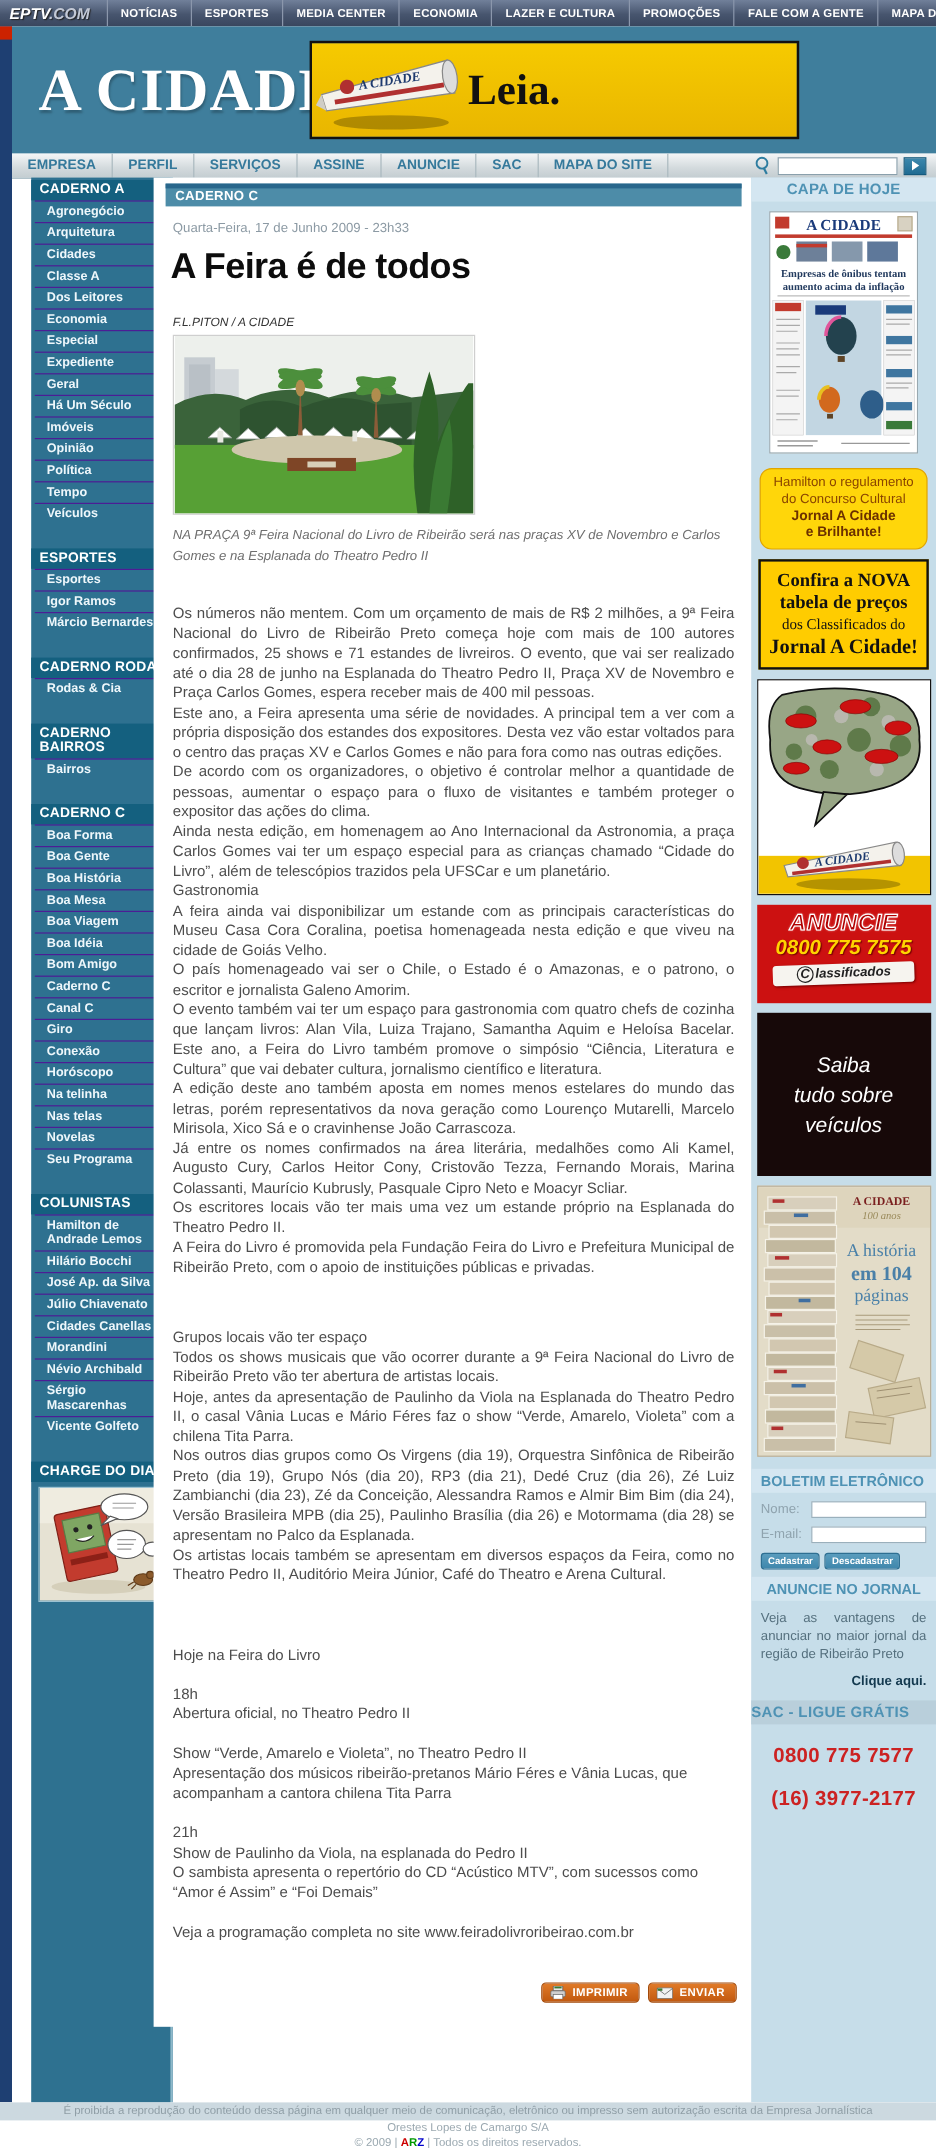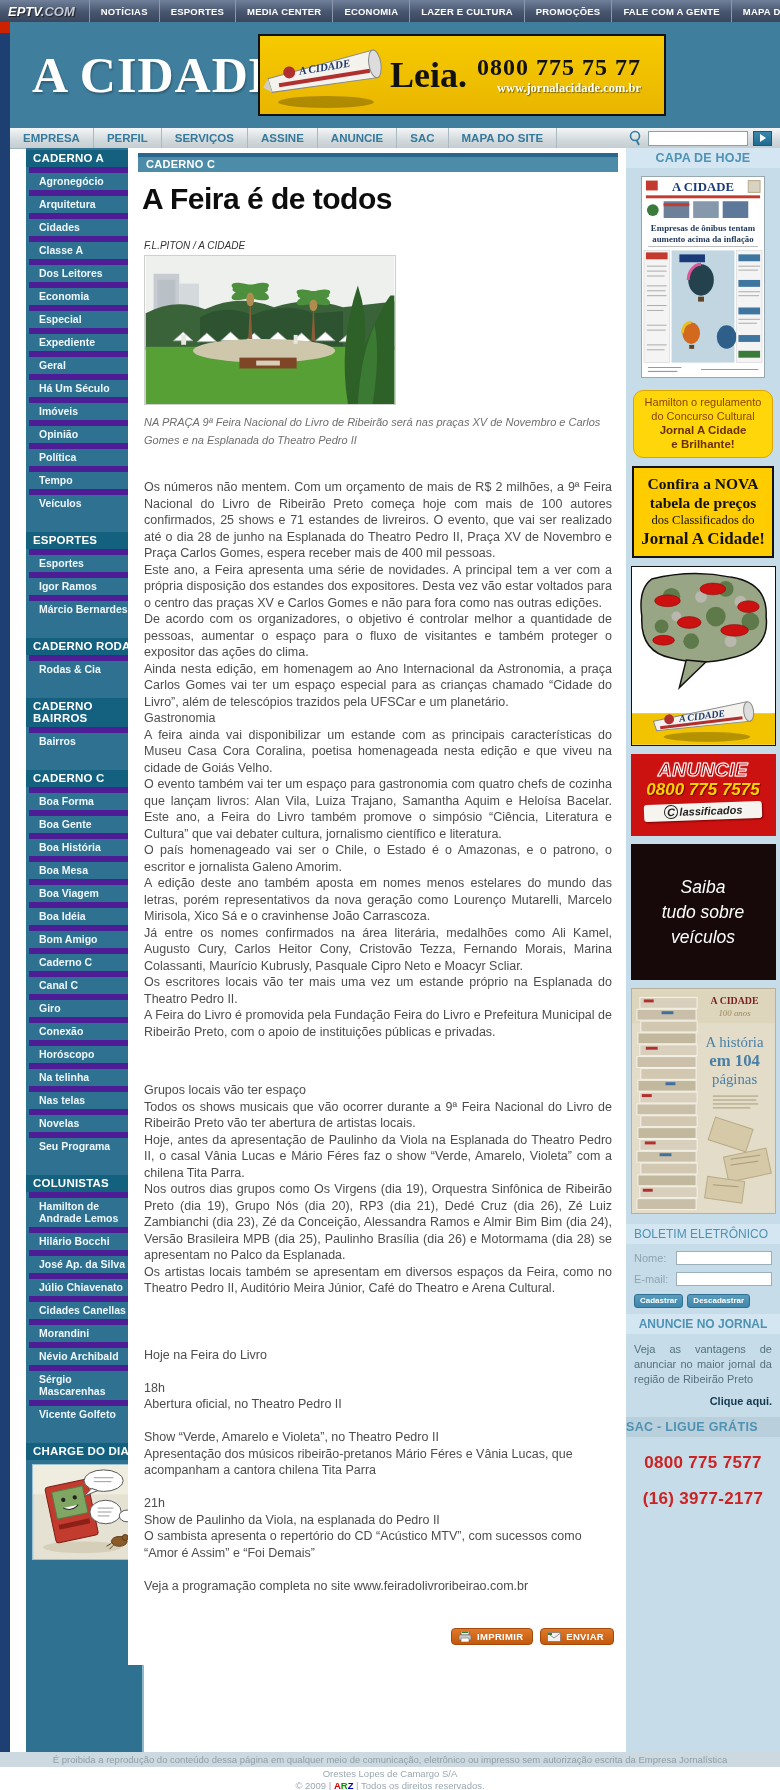--- a/index.html
+++ b/index.html
@@ -44,21 +44,21 @@
   .go-btn { width:19px; height:15px; background:linear-gradient(#3c88ad,#1f6b92); border:1px solid #155a7d;
     display:flex; align-items:center; justify-content:center; cursor:pointer; }
   .go-tri { width:0; height:0; border-left:6px solid #fff; border-top:4px solid transparent; border-bottom:4px solid transparent; }
 
   
   .sidebar { position:absolute; left:10px; top:148px; width:118px; height:1764px; background:#2e7190;
     border-right:2px solid #8fb9ca; padding-top:2px;margin-left:16px; }
   .side-section { margin-bottom:20px; }
   .side-header { background:#14607f; color:#fff; font-weight:bold; font-size:11.5px; padding:2px 0 3px 7px; letter-spacing:.2px; }
   .side-item { color:#eef7fb; font-weight:bold; font-size:10.5px; padding:2px 4px 3px 10px;
-    border-top:6px solid #4c1d95; margin-left:3px; cursor:pointer; line-height:12px; }
+    border-top:1px solid #4c1d95; margin-left:3px; cursor:pointer; line-height:12px; }
   .charge-img { width:106px; height:96px; margin:4px 0 0 6px; border:1px solid #9cc2d2; display:block; cursor:pointer; }
 
   
   .main-col { position:absolute; left:128px; top:148px; width:498px; background:#fff; padding-bottom:20px; }
   .section-bar { margin:5px 8px 0 10px; background:#4d8ca8; border-top:4px solid #29678c;
     color:#fff; font-weight:bold; font-size:11px; padding:1px 8px 2px; letter-spacing:.3px; }
   .art-date { color:#8c9aa4; font-size:11px; margin:12px 0 0 16px; }
   .art-title { color:#0d0d0d; font-weight:bold; font-size:30px; margin:10px 0 0 14px; letter-spacing:-.5px; }
   .art-byline { font-style:italic; font-size:10px; color:#333; margin:24px 0 4px 16px; }
   .art-photo { display:block; margin:2px 0 0 16px; width:252px; height:150px; border:1px solid #cfcfcf; }
@@ -94,21 +94,21 @@
     -webkit-text-stroke:1px #fff; text-shadow:0 0 2px #fff; line-height:20px; }
   .anuncie-phone { font-style:italic; font-weight:bold; font-size:17px; color:#ffd400; line-height:19px; text-shadow:1px 1px 1px #7a0000; }
   .classif-band { margin:4px auto 0; width:118px; background:#f6f4ef; border-radius:3px; transform:rotate(-2deg);
     font-weight:bold; font-style:italic; font-size:11px; color:#222; padding:2px 0 3px; box-shadow:1px 1px 2px #7a0000; }
   .classif-band .circle-c { border:1.5px solid #222; border-radius:50%; padding:0 2.5px; margin-right:1px; }
   .veiculos-ad { width:145px; height:136px; margin:8px auto 0; background:#170909; display:flex; flex-direction:column;
     justify-content:center; text-align:center; cursor:pointer; }
   .veiculos-ad div { color:#fff; font-style:italic; font-size:17.5px; line-height:25px; }
   .historia-ad { display:block; width:145px; height:226px; margin:8px auto 0; border:1px solid #b9b09a; background:#e3dcc8; cursor:pointer; }
 
-  .boletim-header { background:#d4e6f1; color:#4e92b4; font-weight:normal; font-size:12px; padding:3px 0 3px 8px; margin-top:10px; }
+  .boletim-header { background:#d4e6f1; color:#4e92b4; font-weight:bold; font-size:12px; padding:3px 0 3px 8px; margin-top:10px; }
   .form-row { display:flex; align-items:center; margin:7px 6px 0 8px; }
   .form-label { color:#8fa3ae; font-size:11px; width:42px; flex:0 0 auto; }
   .form-input { width:96px; height:14px; border:1px solid #9ab0bc; background:#fff; font-size:10px; padding:0 2px; }
   .form-btns { display:flex; gap:4px; margin:8px 0 0 8px; }
   .mini-btn { background:linear-gradient(#5a9cbd,#3f87ac); border:1px solid #2e6f92; border-radius:3px;
     color:#fff; font-weight:bold; font-size:8px; padding:1px 5px 2px; cursor:pointer; }
   .anjornal-header { background:#d4e6f1; color:#4e92b4; font-weight:bold; font-size:12px; text-align:center; padding:3px 0; margin-top:6px; }
   .anjornal-text { color:#55707e; font-size:11px; line-height:15px; text-align:justify; margin:8px 8px 0; }
   .clique { color:#13394f; font-weight:bold; font-size:11px; text-align:right; margin:8px 8px 0; cursor:pointer; }
   .sac-header { background:#b9cfdb; color:#4e92b4; font-weight:bold; font-size:12.5px; padding:3px 0; margin-top:10px; letter-spacing:.3px; }
@@ -151,24 +151,20 @@
       <g transform="rotate(-9 64 35)">
         <path d="M8 30 L116 18 L118 46 L10 44 Z" fill="#f4f2ec" stroke="#888" stroke-width="1"></path>
         <ellipse cx="116" cy="32" rx="6" ry="14" fill="#ddd" stroke="#888"></ellipse>
         <path d="M8 30 L10 44 L2 38 Z" fill="#cfcdc5"></path>
         <rect x="18" y="36" width="92" height="4" fill="#b03030"></rect>
         <circle cx="30" cy="27" r="6" fill="#b03030"></circle>
         <text x="40" y="31" font-family="Liberation Serif, serif" font-size="11" font-weight="bold" font-style="italic" fill="#1d3a6e">A CIDADE</text>
       </g>
     </svg>
     <div class="banner-leia">Leia.</div>
-    <div class="banner-right">
-      <div class="banner-phone">0800 775 75 77</div>
-      <div class="banner-url">www.jornalacidade.com.br</div>
-    </div>
   </div>
 </div>
 
 <div class="mainnav">
   <div style="display:flex;height:100%;">
 
   <div class="mainnav-item">EMPRESA</div>
       <div class="mainnav-item">PERFIL</div>
       <div class="mainnav-item">SERVIÇOS</div>
       <div class="mainnav-item">ASSINE</div>
@@ -289,20 +285,21 @@
       <ellipse cx="96" cy="52" rx="8" ry="6" fill="#fff" stroke="#555"></ellipse>
       <ellipse cx="88" cy="78" rx="8" ry="5" fill="#8b5a2b" stroke="#5e3a18"></ellipse>
       <circle cx="94" cy="74" r="3" fill="#8b5a2b" stroke="#5e3a18"></circle>
       <path d="M80 80 l-5 3 M82 82 l-4 4" stroke="#5e3a18"></path>
     </svg>
   </div>
 </div>
 
 <div class="main-col">
   <div class="section-bar">CADERNO C</div>
+  <div class="art-date">Quarta-Feira, 17 de Junho 2009 - 23h33</div>
   <h1 class="art-title">A Feira é de todos</h1>
   <div class="art-byline">F.L.PITON / A CIDADE</div>
 
   <svg class="art-photo" viewBox="0 0 252 150">
     <rect width="252" height="150" fill="#edf0ec"></rect>
     <rect x="8" y="18" width="26" height="60" fill="#c6ccd1"></rect>
     <rect x="34" y="28" width="20" height="50" fill="#d4d9dc"></rect>
     <rect x="12" y="24" width="18" height="48" fill="#b9c0c6"></rect>
     <path d="M0 58 Q30 42 60 54 Q95 38 130 52 Q165 40 200 52 L252 46 L252 95 L0 95 Z" fill="#3a633a"></path>
     <path d="M55 62 Q80 48 108 60 Q140 46 170 58 L200 56 L200 92 L55 92 Z" fill="#2e5330"></path>
@@ -343,22 +340,22 @@
   <div class="art-caption">NA PRAÇA 9ª Feira Nacional do Livro de Ribeirão será nas praças XV de Novembro e Carlos Gomes e na Esplanada do Theatro Pedro II</div>
 
   <div class="body-block">
 
   <p>Os números não mentem. Com um orçamento de mais de R$ 2 milhões, a 9ª Feira Nacional do Livro de Ribeirão Preto começa hoje com mais de 100 autores confirmados, 25 shows e 71 estandes de livreiros. O evento, que vai ser realizado até o dia 28 de junho na Esplanada do Theatro Pedro II, Praça XV de Novembro e Praça Carlos Gomes, espera receber mais de 400 mil pessoas.</p>
       <p>Este ano, a Feira apresenta uma série de novidades. A principal tem a ver com a própria disposição dos estandes dos expositores. Desta vez vão estar voltados para o centro das praças XV e Carlos Gomes e não para fora como nas outras edições.</p>
       <p>De acordo com os organizadores, o objetivo é controlar melhor a quantidade de pessoas, aumentar o espaço para o fluxo de visitantes e também proteger o expositor das ações do clima.</p>
       <p>Ainda nesta edição, em homenagem ao Ano Internacional da Astronomia, a praça Carlos Gomes vai ter um espaço especial para as crianças chamado “Cidade do Livro”, além de telescópios trazidos pela UFSCar e um planetário.</p>
       <p>Gastronomia</p>
       <p>A feira ainda vai disponibilizar um estande com as principais características do Museu Casa Cora Coralina, poetisa homenageada nesta edição e que viveu na cidade de Goiás Velho.</p>
+      <p>O país homenageado vai ser o Chile, o Estado é o Amazonas, e o patrono, o escritor e jornalista Galeno Amorim.</p>
       <p>O evento também vai ter um espaço para gastronomia com quatro chefs de cozinha que lançam livros: Alan Vila, Luiza Trajano, Samantha Aquim e Heloísa Bacelar. Este ano, a Feira do Livro também promove o simpósio “Ciência, Literatura e Cultura” que vai debater cultura, jornalismo científico e literatura.</p>
-      <p>O país homenageado vai ser o Chile, o Estado é o Amazonas, e o patrono, o escritor e jornalista Galeno Amorim.</p>
       <p>A edição deste ano também aposta em nomes menos estelares do mundo das letras, porém representativos da nova geração como Lourenço Mutarelli, Marcelo Mirisola, Xico Sá e o cravinhense João Carrascoza.</p>
       <p>Já entre os nomes confirmados na área literária, medalhões como Ali Kamel, Augusto Cury, Carlos Heitor Cony, Cristovão Tezza, Fernando Morais, Marina Colassanti, Maurício Kubrusly, Pasquale Cipro Neto e Moacyr Scliar.</p>
       <p>Os escritores locais vão ter mais uma vez um estande próprio na Esplanada do Theatro Pedro II.</p>
       <p>A Feira do Livro é promovida pela Fundação Feira do Livro e Prefeitura Municipal de Ribeirão Preto, com o apoio de instituições públicas e privadas.</p>
     </div>
   <div class="body-block groups-block">
 
   <p>Grupos locais vão ter espaço</p>
       <p>Todos os shows musicais que vão ocorrer durante a 9ª Feira Nacional do Livro de Ribeirão Preto vão ter abertura de artistas locais.</p>
       <p>Hoje, antes da apresentação de Paulinho da Viola na Esplanada do Theatro Pedro II, o casal Vânia Lucas e Mário Féres faz o show “Verde, Amarelo, Violeta” com a chilena Tita Parra.</p>

